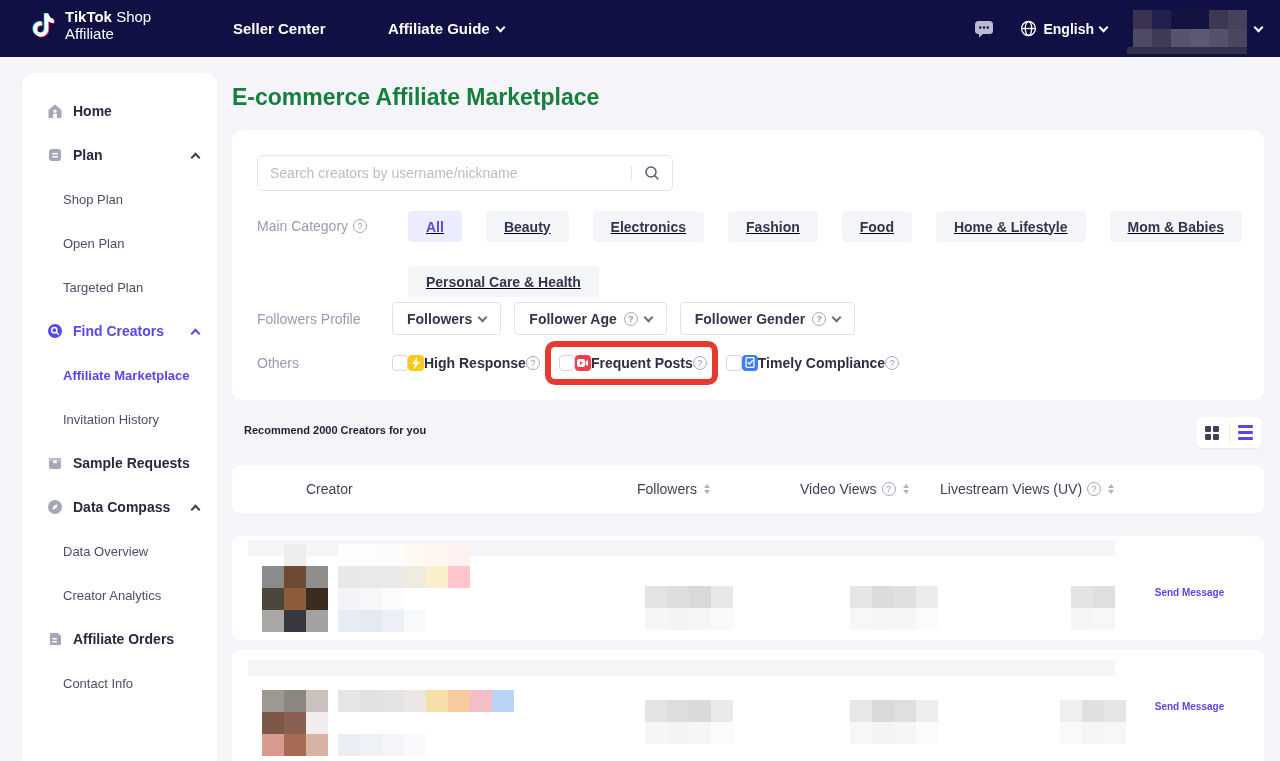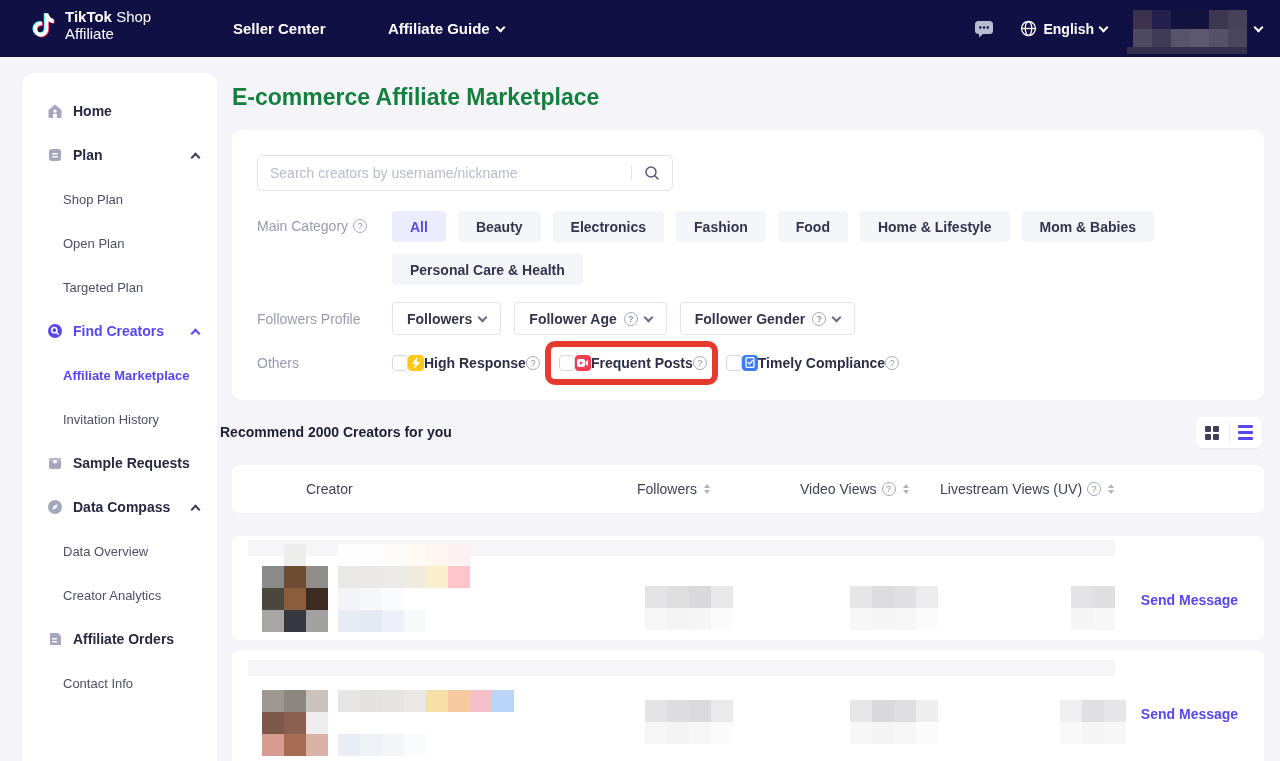--- a/index.html
+++ b/index.html
@@ -38,56 +38,56 @@
   .search-wrap { position:absolute; left:25px; top:25px; width:416px; height:36px; border:1px solid #e3e4ec; border-radius:6px; display:flex; align-items:center; background:#fff; }
   .search-wrap input { flex:1; border:none; outline:none; font-size:14px; color:#333; padding:0 12px; background:transparent; font-family:inherit; }
   .search-wrap input::placeholder { color:#b9bcca; }
   .search-div { width:1px; height:14px; background:#e3e4ec; }
   .search-btn { width:40px; display:flex; align-items:center; justify-content:center; cursor:pointer; }
 
   .f-label { position:absolute; font-size:14px; color:#989ab0; display:flex; align-items:center; gap:5px; }
   .help { width:14px; height:14px; border:1px solid #a6a9bd; border-radius:50%; display:inline-flex; align-items:center; justify-content:center; font-size:9px; color:#8f92a8; flex:none; cursor:pointer; }
   .help::after { content:"?"; }
 
-  .chips { position:absolute; left:160px; top:81px; width:850px; display:flex; flex-wrap:wrap; gap:12px; }
+  .chips { position:absolute; left:176px; top:81px; width:850px; display:flex; flex-wrap:wrap; gap:24px;text-decoration:underline; }
   .chip { height:31px; padding:0 18px; background:#f4f5f8; border-radius:4px; display:flex; align-items:center; font-size:14px; font-weight:700; color:#33354c; cursor:pointer; }
   .chip.sel { background:#ebecfd; color:#5847ea; }
 
   .dropdowns { position:absolute; left:160px; top:172px; display:flex; gap:13px; }
   .dd { height:33px; border:1px solid #e0e2ec; border-radius:4px; background:#fff; display:flex; align-items:center; gap:7px; padding:0 14px; font-size:14px; font-weight:700; color:#33354c; cursor:pointer; }
   .dd .chev { border-color:#6a6d85; }
 
   .others-row { position:absolute; left:160px; top:216px; height:33px; display:flex; align-items:center; gap:19px; }
   .opt { display:flex; align-items:center; position:relative; }
   .cb { width:16px; height:16px; border:1px solid #d5d7e2; border-radius:4px; background:#fff; cursor:pointer; flex:none; }
   .opt-icon { width:16px; height:16px; border-radius:4px; display:flex; align-items:center; justify-content:center; flex:none; }
   .opt .lbl { font-size:14px; font-weight:700; color:#2c2e45; white-space:nowrap; }
   .hl-box { position:absolute; left:-14px; top:-14px; right:-11px; bottom:-14px; border:6px solid #e8392e; border-radius:10px; pointer-events:none; }
 
-  .recommend { position:absolute; left:220px; top:424px; font-size:14px; font-weight:700; color:#1e2033; }
+  .recommend { position:absolute; left:244px; top:424px; font-size:11px; font-weight:700; color:#1e2033; }
   .view-toggle { position:absolute; left:1196px; top:417px; width:66px; height:31px; background:#fff; border-radius:6px; display:flex; box-shadow:0 1px 2px rgba(20,20,60,.06); }
   .vt-btn { flex:1; display:flex; align-items:center; justify-content:center; cursor:pointer; }
   .vt-div { width:1px; background:#ececf2; margin:5px 0; }
   .grid-ic { width:14px; height:14px; display:grid; grid-template-columns:6px 6px; grid-template-rows:6px 6px; gap:2px; }
   .grid-ic div { background:#3f415a; border-radius:1px; }
   .list-ic { display:flex; flex-direction:column; gap:2.5px; }
   .list-ic div { width:15px; height:3.2px; background:#5847ea; border-radius:1px; }
 
   .thead { left:232px; top:465px; width:1032px; height:48px; border-radius:8px; }
   .th { position:absolute; top:0; height:48px; display:flex; align-items:center; gap:5px; font-size:14px; color:#3f4257; }
   .sort { display:flex; flex-direction:column; gap:2px; margin-left:2px; cursor:pointer; }
   .sort i { width:0; height:0; border-left:3.5px solid transparent; border-right:3.5px solid transparent; display:block; }
   .sort .u { border-bottom:4px solid #b0b2c4; }
   .sort .d { border-top:4px solid #b0b2c4; }
 
   .row-card { left:232px; width:1032px; border-radius:8px; overflow:hidden; }
   .row1 { top:536px; height:104px; }
   .row2 { top:650px; height:120px; }
   .strip { position:absolute; left:16px; top:4px; width:867px; height:16px; background:#f6f6f8; }
-  .send-msg { position:absolute; left:883px; top:12px; width:149px; height:104px; display:flex; align-items:center; justify-content:center; font-size:14px; font-weight:700; color:#5847ea; cursor:pointer; }
+  .send-msg { position:absolute; left:883px; top:4px; width:149px; height:104px; display:flex; align-items:center; justify-content:center; font-size:10px; font-weight:700; color:#5847ea; cursor:pointer; }
   .mosaic { position:absolute; }
 
   svg { display:block; }
 </style>
 </head>
 <body>
 
 <div class="navbar">
   <div class="logo">
     <span>

